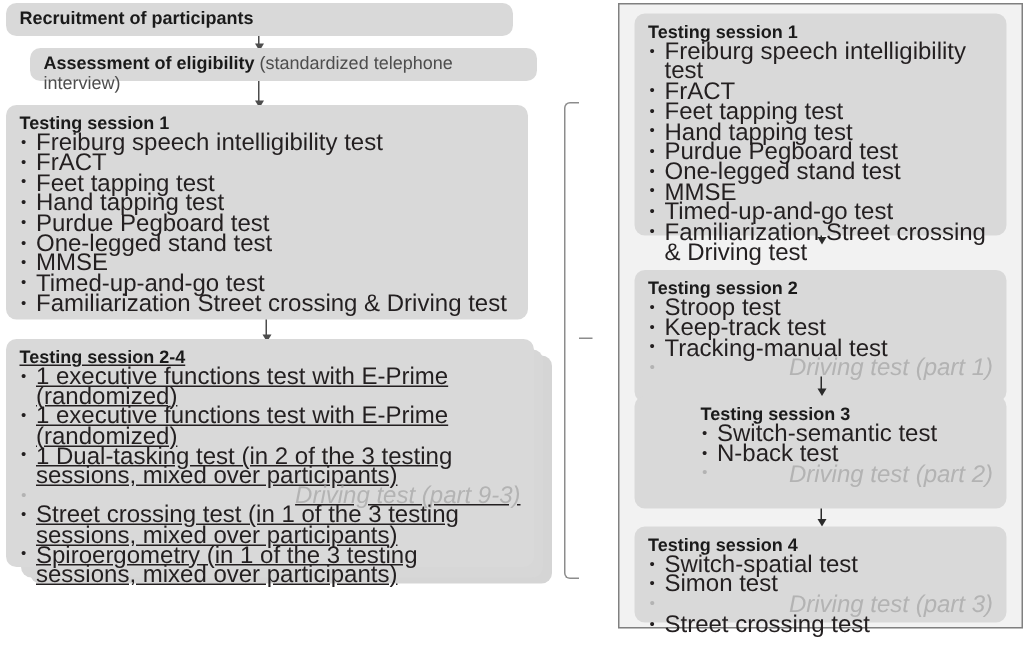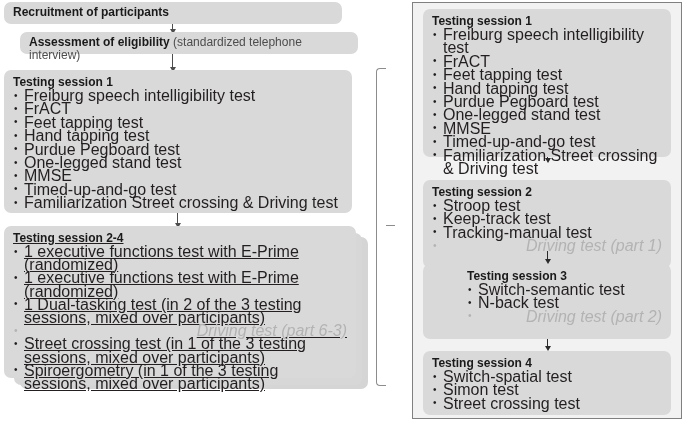--- a/index.html
+++ b/index.html
@@ -220,21 +220,21 @@
 
 <div class="stack-card" id="stack-back-2"></div>
 <div class="stack-card" id="stack-back-1"></div>
 
 <div class="box" id="session24-box">
   <div class="box-title">Testing session 2-4</div>
   <ul class="items">
       <li>1 executive functions test  with E-Prime (randomized)</li>
       <li>1 executive functions test  with E-Prime (randomized)</li>
       <li>1 Dual-tasking test (in 2 of the 3 testing sessions, mixed over participants)</li>
-      <li class="muted">Driving test (part 6-3)</li>
+      <li class="muted">Driving test (part 9-3)</li>
       <li>Street crossing test (in 1 of the 3 testing sessions, mixed over participants)</li>
       <li>Spiroergometry (in 1 of the 3 testing sessions, mixed over participants)</li>
     </ul>
 </div>
 
 <div id="brace"></div>
 <div id="brace-tick"></div>
 <div id="brace-caption">Exemplary schedule of testing sessions 1-4</div>
 
 <div id="right-panel">
@@ -277,17 +277,18 @@
       </ul>
   </div>
 
   <div class="r-arrow" id="r-arrow-3"></div>
 
   <div class="rbox" id="r-session4">
     <div class="box-title">Testing session 4</div>
     <ul class="items">
         <li>Switch-spatial test</li>
         <li>Simon test</li>
+        <li class="muted">Driving test (part 3)</li>
         <li>Street crossing test</li>
       </ul>
   </div>
 
 </div>
 
 </body></html>

